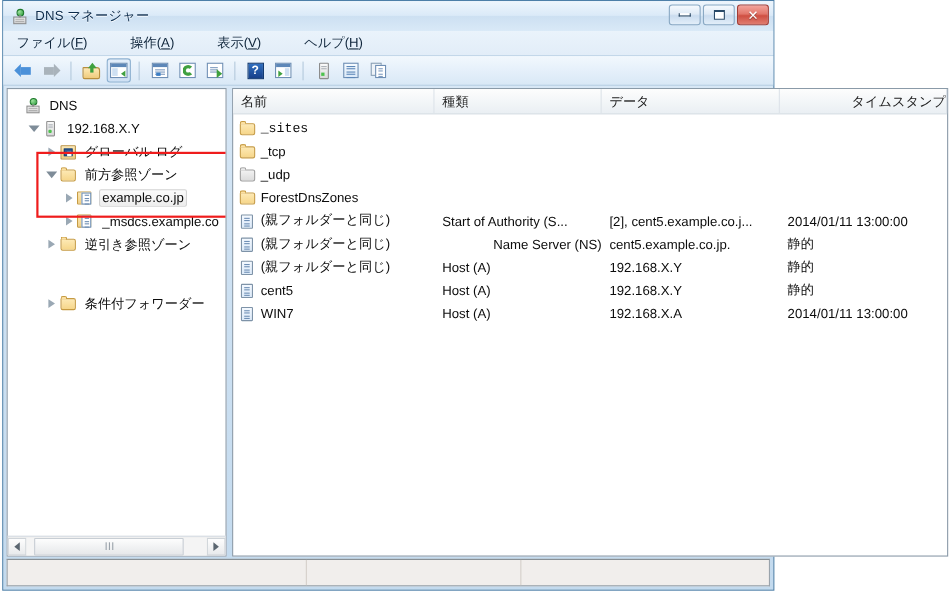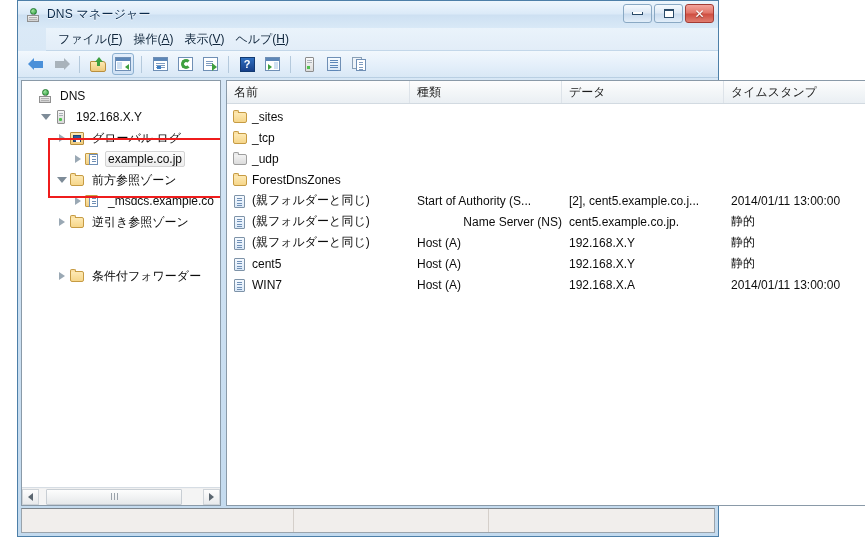--- a/index.html
+++ b/index.html
@@ -3,21 +3,21 @@
 <meta charset="utf-8">
 <style>
   html,body{margin:0;padding:0;}
   body{
     width:865px;height:537px;overflow:hidden;
     font-family:"Liberation Sans","DejaVu Sans",sans-serif;
     background:#ffffff;
     -webkit-font-smoothing:antialiased;
   }
   .window{
-    position:absolute;left:17px;top:0;width:702px;height:537px;
+    position:absolute;left:2px;top:0;width:702px;height:537px;
     box-sizing:border-box;
     border:1px solid #4d7fa8;
     background:linear-gradient(to bottom,#dceaf7 0%,#cfe2f3 40%,#c3daee 100%);
     display:flex;flex-direction:column;
   }
   
   .titlebar{
     height:27px;flex:0 0 27px;position:relative;
     display:flex;align-items:center;
     padding-left:7px;
@@ -42,24 +42,23 @@
   .wbtn.close{
     border-color:#a33c34;
     background:linear-gradient(to bottom,#f3a49c 0%,#e2776b 45%,#cf4f42 55%,#e07d70 100%);
   }
   .gl-min{width:11px;height:3px;border:1px solid #2a4a68;border-top:none;background:#fff;box-sizing:border-box;}
   .gl-max{width:10px;height:9px;border:1px solid #2a4a68;border-top-width:2px;background:#fff;box-sizing:border-box;}
   .gl-close{color:#fff;font-size:12px;font-weight:bold;line-height:1;text-shadow:0 1px 1px rgba(0,0,0,.4);}
   
   .menubar{
     height:22px;flex:0 0 22px;display:flex;align-items:center;
-    padding-left:12px;gap:11px;
+    padding-left:12px;gap:39px;
     background:linear-gradient(to bottom,#eaf3fb 0%,#e2edf8 100%);
     border-bottom:1px solid #c3d7e9;
-    margin-left:28px;
   }
   .menu-item{font-size:12px;color:#10263c;white-space:nowrap;cursor:default;}
   .menu-item u{text-decoration:underline;}
   
   .toolbar{
     height:26px;flex:0 0 26px;display:flex;align-items:center;
     padding-left:7px;gap:3px;
     background:linear-gradient(to bottom,#f2f8fd 0%,#e4effa 55%,#d9e8f6 100%);
     border-bottom:1px solid #b9cfe3;
   }
@@ -425,45 +424,45 @@
             <span class="tw">
               <span class="arrow closed"></span>
             </span>
             <span class="ticon">
               <span class="logi">
                 <span class="inner"></span>
               </span>
             </span>
             <span class="tlabel">グローバル ログ</span>
           </div>
+          <div class="tnode" style="padding-left: 32px;">
+            <span class="tw">
+              <span class="arrow open"></span>
+            </span>
+            <span class="ticon">
+              <span class="folder"></span>
+            </span>
+            <span class="tlabel">前方参照ゾーン</span>
+          </div>
           <div class="tnode selected" style="padding-left: 48px;">
             <span class="tw">
               <span class="arrow closed"></span>
             </span>
             <span class="ticon">
               <span class="zone">
                 <span class="f"></span>
                 <span class="p">
                   <i></i>
                   <i></i>
                   <i></i>
                   <i></i>
                 </span>
               </span>
             </span>
             <span class="tlabel">example.co.jp</span>
-          </div>
-          <div class="tnode" style="padding-left: 32px;">
-            <span class="tw">
-              <span class="arrow open"></span>
-            </span>
-            <span class="ticon">
-              <span class="folder"></span>
-            </span>
-            <span class="tlabel">前方参照ゾーン</span>
           </div>
           <div class="tnode" style="padding-left: 48px;">
             <span class="tw">
               <span class="arrow closed"></span>
             </span>
             <span class="ticon">
               <span class="zone">
                 <span class="f"></span>
                 <span class="p">
                   <i></i>
@@ -518,27 +517,27 @@
       <div class="lv-head" id="lv-head">
           <div class="lvh" style="width: 183px;">
             <span>名前</span>
           </div>
           <div class="lvh" style="width: 152px;">
             <span>種類</span>
           </div>
           <div class="lvh" style="width: 162px;">
             <span>データ</span>
           </div>
-          <div class="lvh" style="width: 152px;">
+          <div class="lvh" style="width: 152px; justify-content: flex-end;">
             <span>タイムスタンプ</span>
           </div>
         </div>
       <div class="lv-body" id="lv-body">
           <div class="lrow">
-            <div class="lcell first" style="width: 183px;">
+            <div class="lcell first" style="width: 183px; font-family: Liberation Mono, monospace;">
               <span class="licon">
                 <span class="folder"></span>
               </span>
               <span>_sites</span>
             </div>
             <div class="lcell" style="width: 152px;">
               <span></span>
             </div>
             <div class="lcell" style="width: 162px;">
               <span></span>

